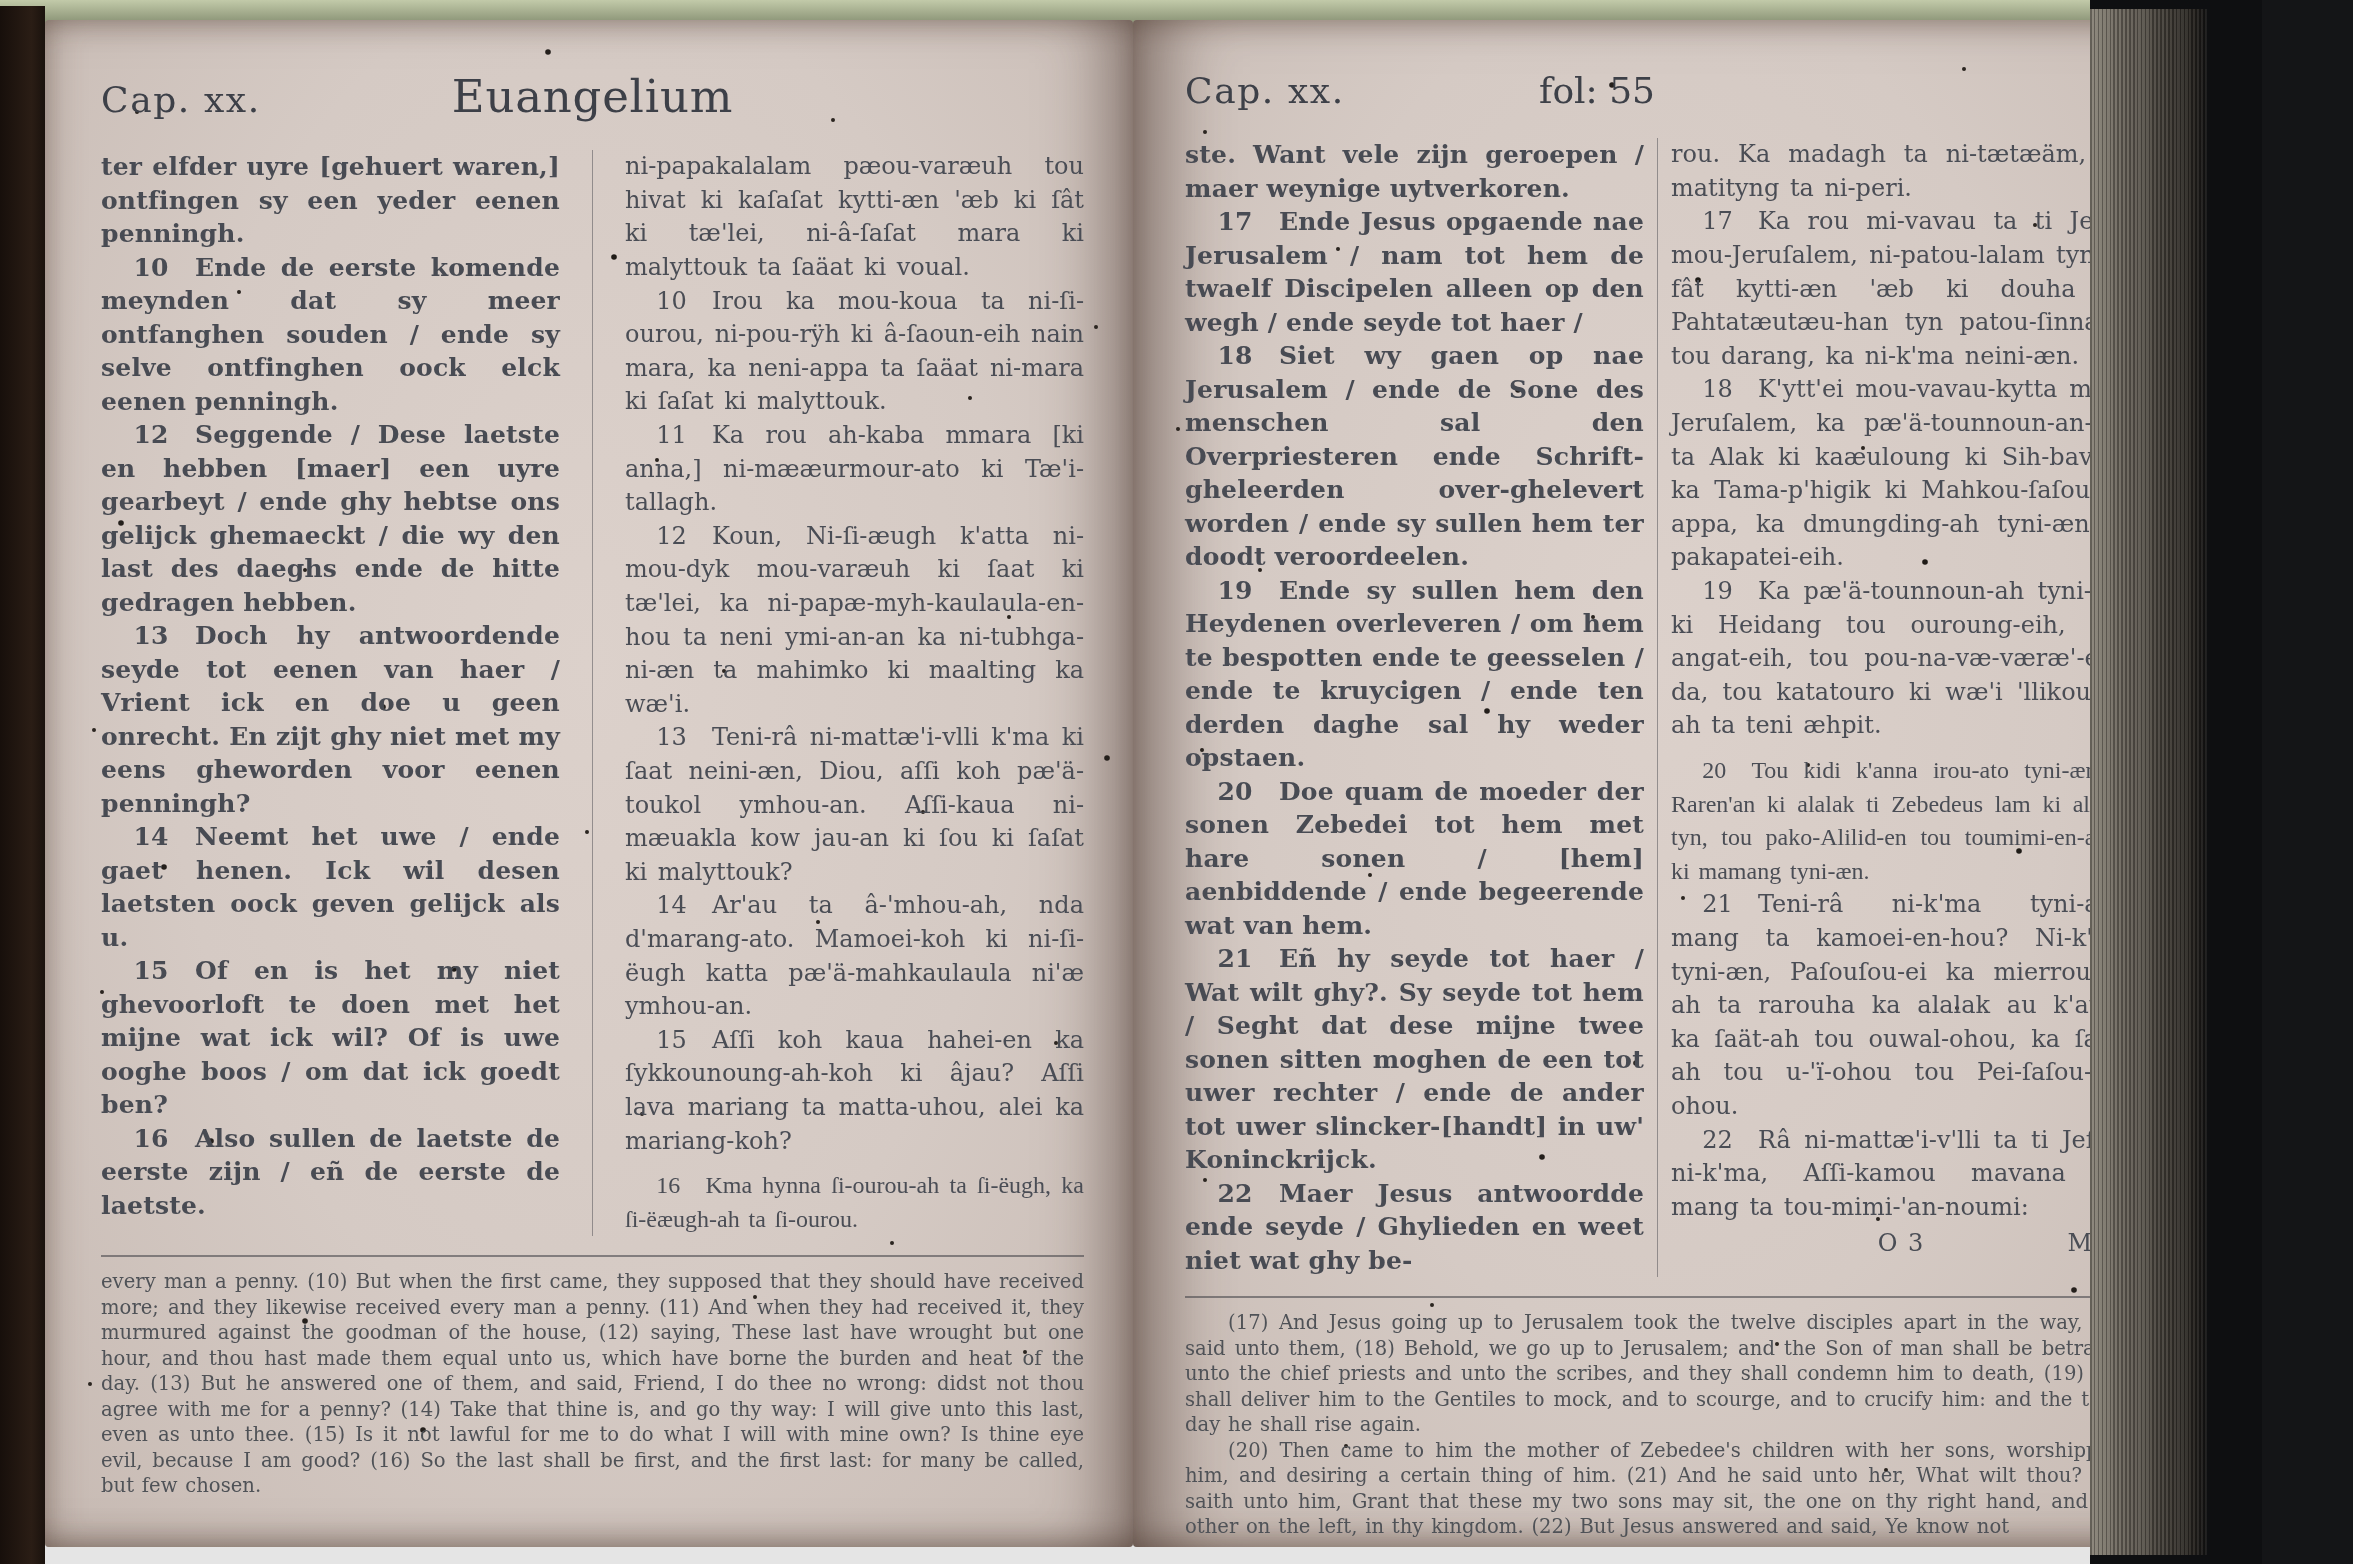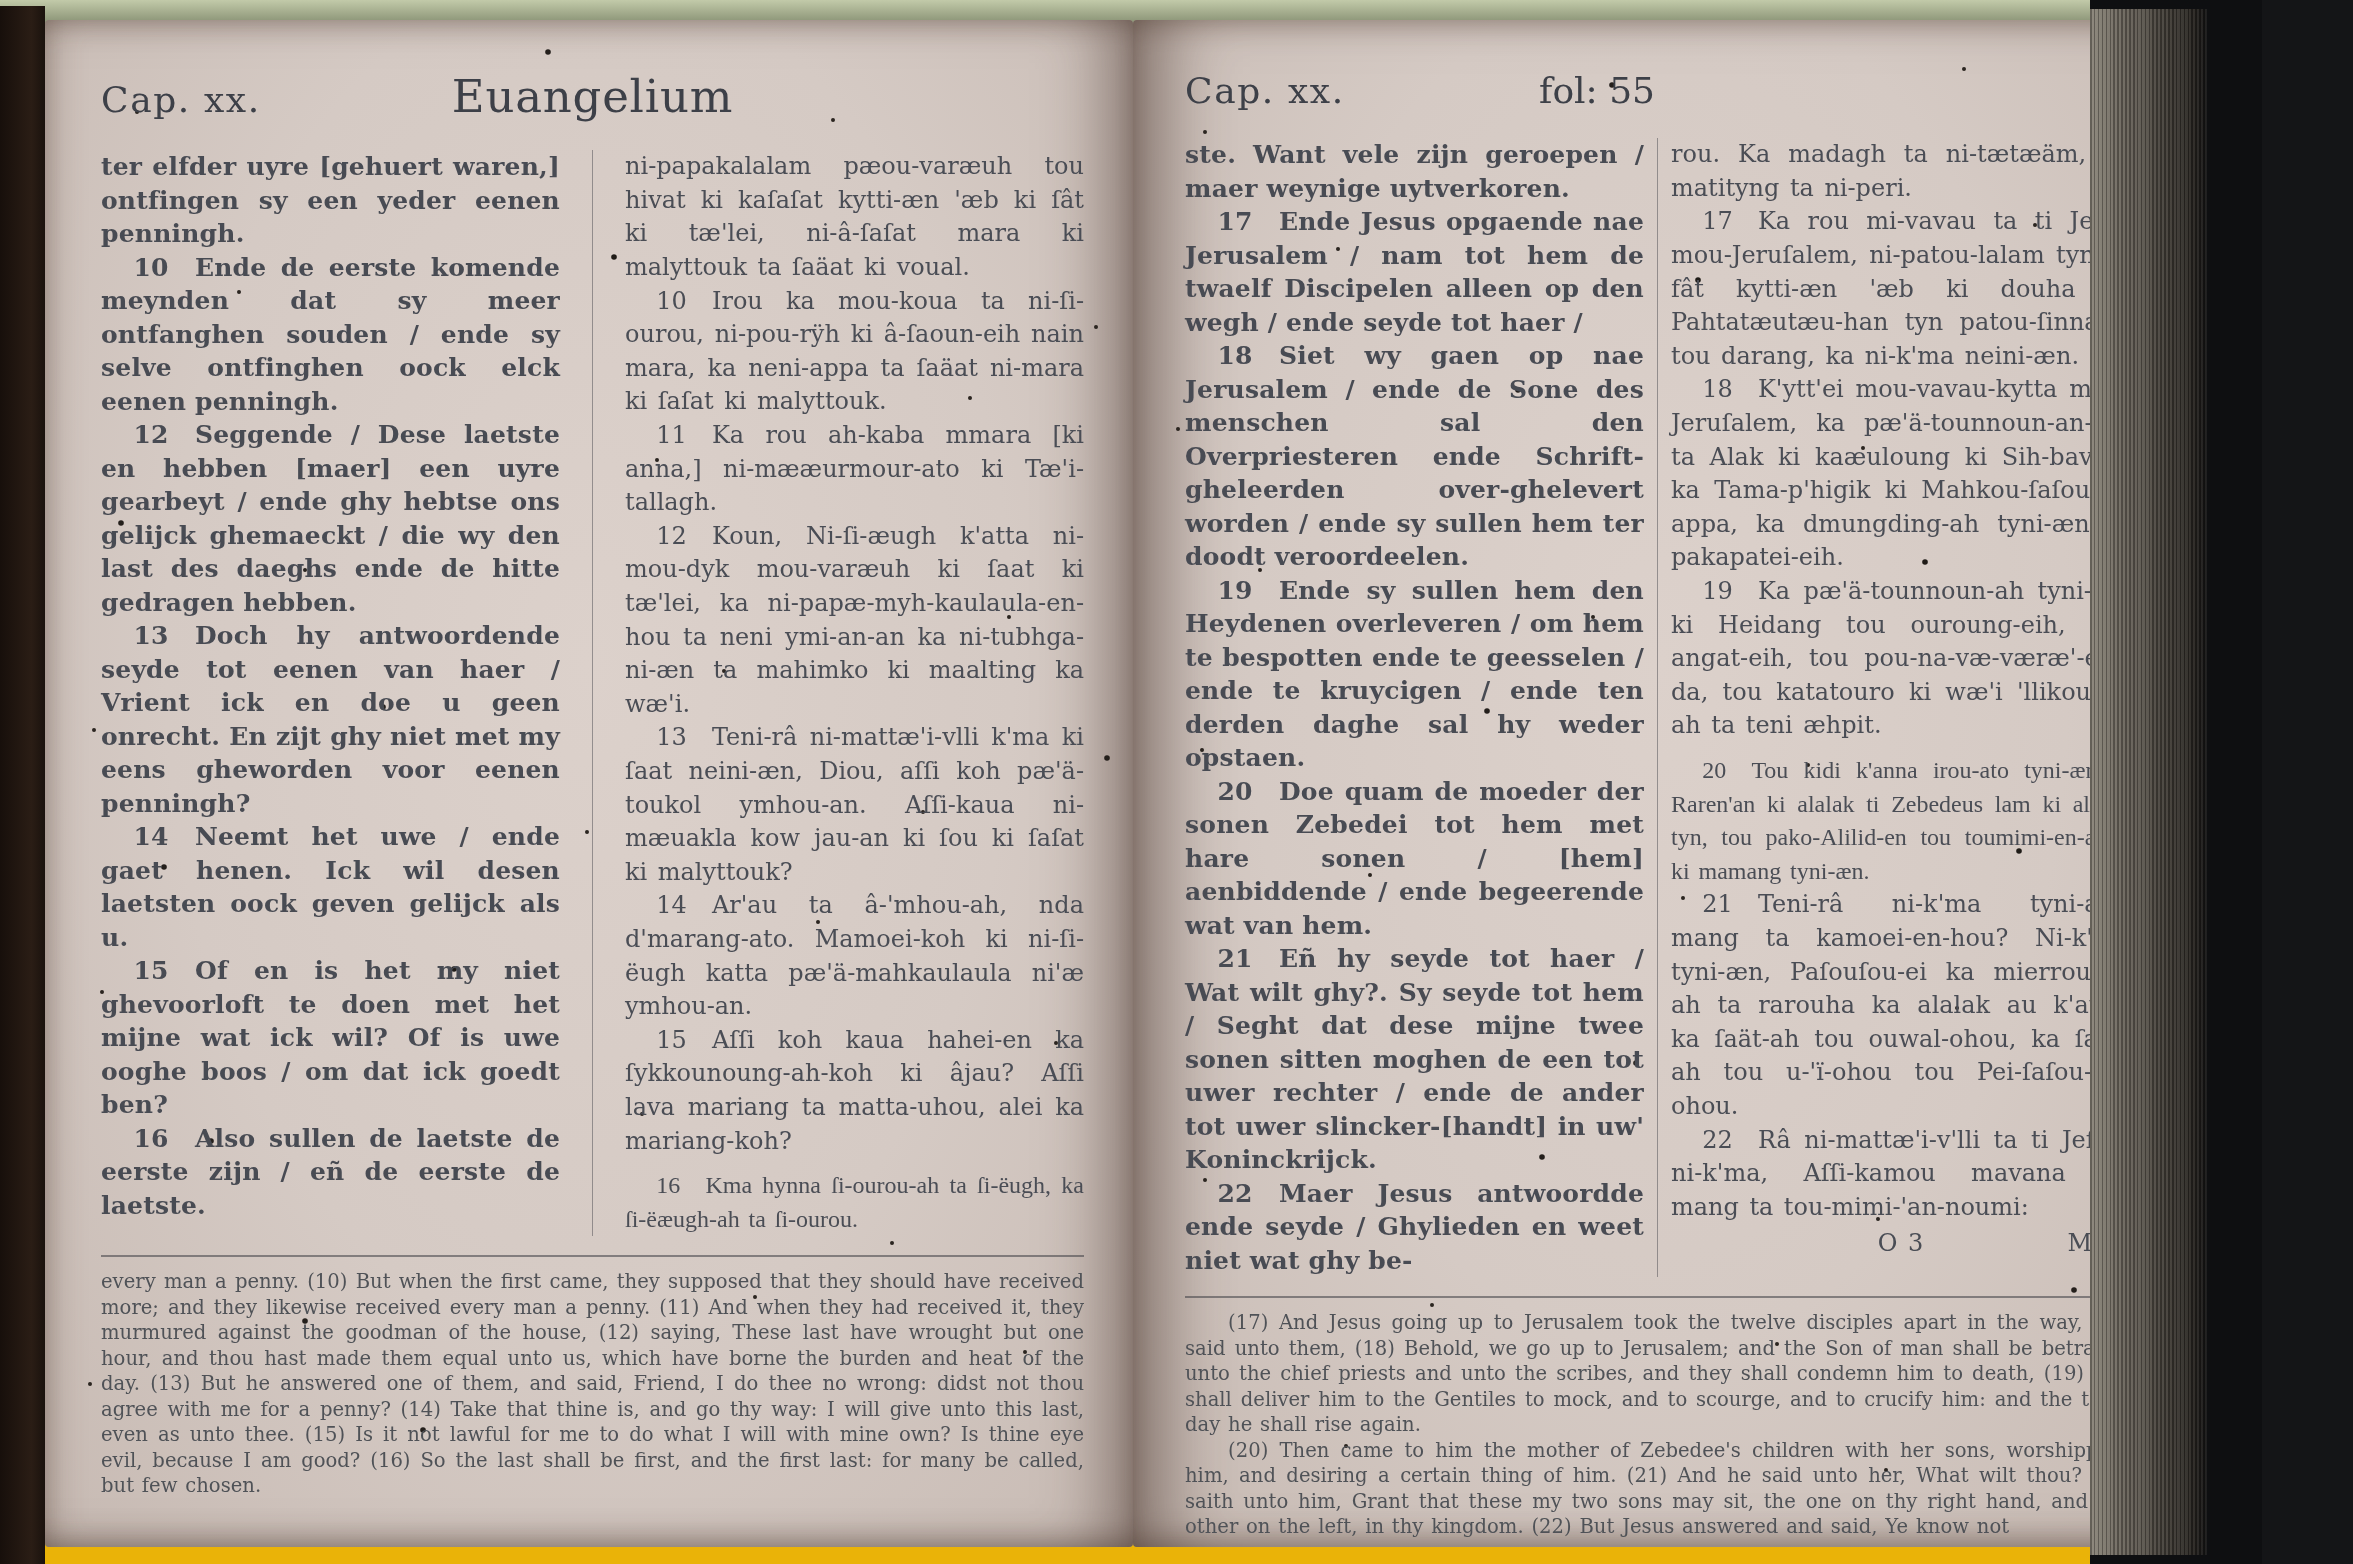--- a/index.html
+++ b/index.html
@@ -1,17 +1,17 @@
 <!DOCTYPE html>
 <html style="font-size:12.5px"><head>
 <meta charset="utf-8">
 <title>Antique Book Opening</title>
 <style>
   html,body{margin:0;padding:0;background:#141517;}
-  .scene{position:relative;width:2262px;height:1565px;background:#eab308;overflow:hidden;}
+  .scene{position:relative;width:2262px;height:1565px;background:#e5e5e5;overflow:hidden;}
   .fabric{position:absolute;left:0;top:0;width:100%;height:23.5px;
     background:linear-gradient(#c2caa9,#879073);}
   .cover-left{position:absolute;left:0;top:6.3px;width:45px;height:1559px;
     background:linear-gradient(90deg,#170f0b,#2a1d15 70%,#1a120d);}
   .cover-right{position:absolute;right:0;top:0;width:172px;height:1565px;background:#0e0f11;}
   .fore-edge{position:absolute;left:0;top:9.4px;width:117px;height:1546px;
     background:
       repeating-linear-gradient(90deg,rgba(0,0,0,.28) 0 1.6px,rgba(255,255,255,.05) 1.6px 3.9px),
       linear-gradient(90deg,#8a8478,#5a554d 45%,#26231f 90%,#141414);}
   .page{position:absolute;top:20.3px;height:1527px;border-radius:3.9px;

